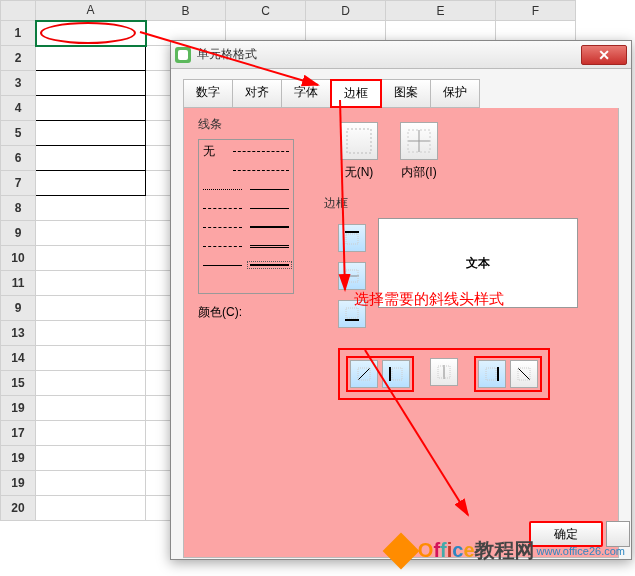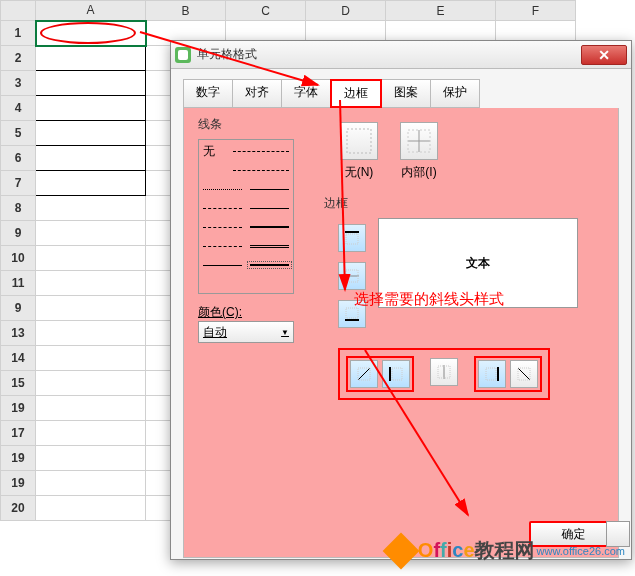--- a/index.html
+++ b/index.html
@@ -44,21 +44,21 @@
     .style-box { border: 1px solid #999; width: 96px; height: 155px; padding: 4px; display: flex; flex-direction: column; gap: 5px; }
     .style-row { display: flex; align-items: center; height: 14px; }
     .style-row span.lab { width: 30px; }
     .ln { flex: 1; border-top: 1px solid #000; }
     .ln.dashed { border-top: 1px dashed #000; }
     .ln.dotted { border-top: 1px dotted #000; }
     .ln.thick { border-top: 2px solid #000; }
     .ln.dbl { border-top: 3px double #000; }
     .ln.selected { outline: 1px dotted #555; outline-offset: 2px; }
     
-    .color-sel { margin-top: 10px; text-decoration: underline; }
+    .color-sel { margin-top: 10px; }
     .color-dd { width: 96px; height: 22px; border: 1px solid #999; background: linear-gradient(#fff,#eaeaea); display: flex; align-items: center; padding: 0 4px; cursor: pointer; }
     .color-dd .arrow { margin-left: auto; font-size: 8px; }
     
     .right-col { position: absolute; left: 140px; top: 8px; right: 10px; }
     .preset-row { display: flex; gap: 22px; margin-top: 6px; margin-left: 16px; }
     .preset { display: flex; flex-direction: column; align-items: center; gap: 4px; }
     .preset-btn { width: 38px; height: 38px; border: 1px solid #aaa; background: linear-gradient(#fff,#e8e8e8); display: flex; align-items: center; justify-content: center; cursor: pointer; }
     .preset-btn svg { width: 28px; height: 28px; }
     
     .border-area { margin-top: 14px; }
@@ -69,21 +69,21 @@
     .side-col { position: absolute; left: 0; top: 6px; display:flex; flex-direction:column; gap: 10px; }
     .preview { margin-left: 40px; width: 200px; height: 90px; border: 1px solid #999; background: #fff; display: flex; align-items: center; justify-content: center; }
     
     .bottom-row { margin-top: 40px; display: flex; gap: 14px; margin-left: 0; padding: 6px; border: 2px solid #f00; width: fit-content; }
     .bottom-row .grp { display:flex; gap:4px; padding:2px; }
     .bottom-row .grp.hl { border: 2px solid #f00; }
     
     .hint { position: absolute; left: 14px; bottom: 86px; color: #333; }
     
     .annot { position: absolute; left: 354px; top: 290px; color: #f00; font-size: 15px; z-index: 30; pointer-events:none; }
-    .ok-hl { position: absolute; right: 0; bottom: 10px; width: 89px; height: 26px; border: 2px solid #f00; display:flex; align-items:center; justify-content:center; background: linear-gradient(#fff,#e6e6e6); border-radius:2px; cursor:pointer; }
+    .ok-hl { position: absolute; right: 15px; bottom: 10px; width: 74px; height: 26px; border: 2px solid #f00; display:flex; align-items:center; justify-content:center; background: linear-gradient(#fff,#e6e6e6); border-radius:2px; cursor:pointer; }
     .next-btn-frag { position:absolute; right:-12px; bottom:10px; width:24px; height:26px; border:1px solid #999; background:linear-gradient(#fff,#e6e6e6);}
     
     .watermark { position: absolute; right: 10px; bottom: 12px; z-index: 40; display: flex; align-items: center; font-weight: bold; font-size: 20px; pointer-events:none;}
     .watermark .logo { width: 26px; height: 26px; background:#ff8c00; transform: rotate(45deg); margin-right:4px; display:inline-block;}
     .watermark .o1{color:#ff8c00;} .watermark .o2{color:#d4145a;} .watermark .o3{color:#4aa;} .watermark .o4{color:#c0392b;} .watermark .o5{color:#2e86c1;} .watermark .o6{color:#f39c12;}
     .watermark .dom { font-size: 11px; color:#2e86c1; margin-left:2px; font-weight:normal; }
     
     svg.arrows { position:absolute; inset:0; z-index:20; pointer-events:none; }
   </style>
 </head>
@@ -335,24 +335,20 @@
             <span class="ln dbl"></span>
           </div>
         <div class="style-row">
             <span class="ln" style="width:40%"></span>
             <span style="width:8px"></span>
             <span class="ln thick selected"></span>
           </div>
       </div>
       <div class="color-sel">
         <div>颜色(C):</div>
-        <div class="color-dd">
-          <span>自动</span>
-          <span class="arrow">▼</span>
-        </div>
       </div>
     </div>
 
     <div class="right-col">
       <div class="preset-row">
         <div class="preset">
           <div class="preset-btn">
               <svg>
                 <rect x="2" y="2" width="24" height="24" fill="none" stroke="#bbb" stroke-dasharray="2,2"></rect>
               </svg>

